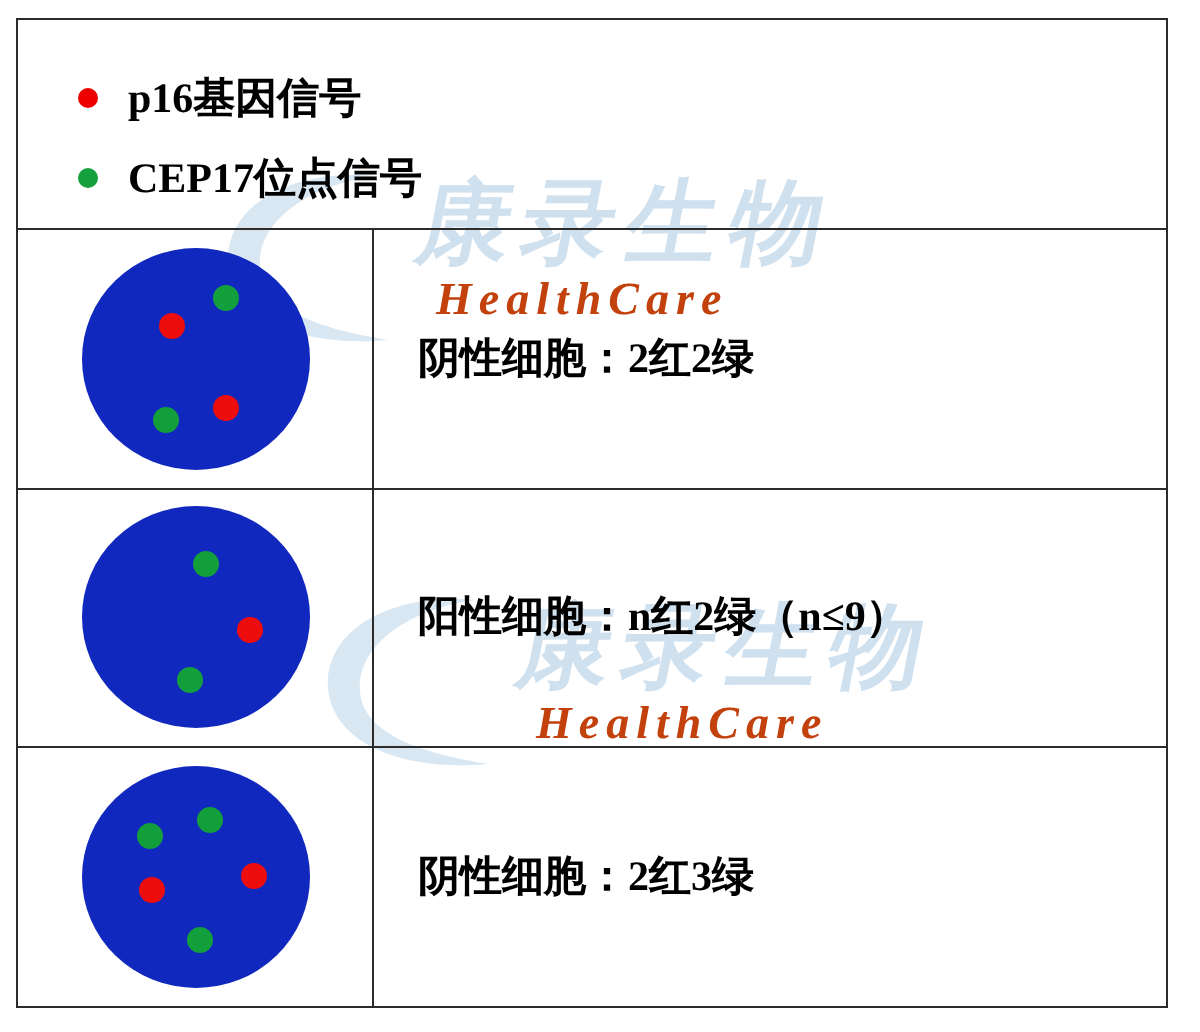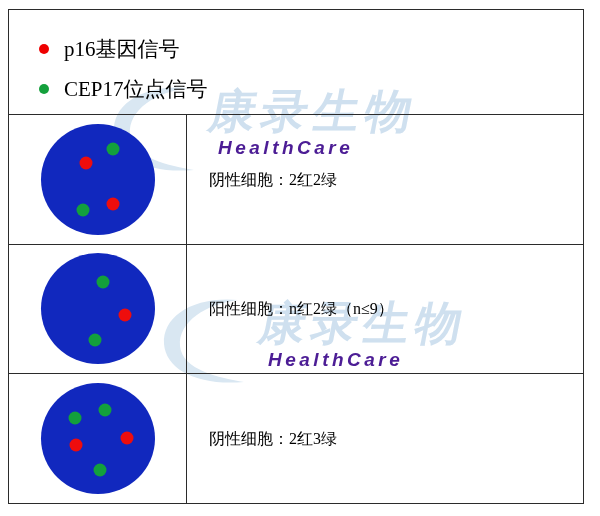--- a/index.html
+++ b/index.html
@@ -41,26 +41,26 @@
     letter-spacing: 6px;
     color: #cfe0ef;
     transform: skewX(-11deg);
     white-space: nowrap;
     line-height: 1;
   }
   .wm-en {
     position: absolute;
     left: 100px;
     top: 50px;
-    font-family: Liberation Sans, sans-serif;
+    font-family: Liberation Serif, serif;
     font-weight: bold;
     font-style: italic;
-    font-size: 19px;
+    font-size: 23px;
     letter-spacing: 3.5px;
-    color: #4c1d95;
+    color: #c2410c;
     white-space: nowrap;
     line-height: 1;
   }
   .wm-swoosh {
     position: absolute;
     left: -8px;
     top: -6px;
     width: 108px;
     height: 96px;
     color: #d9e7f2;
@@ -89,20 +89,21 @@
 
   
   .legend-cell { height: 104px; padding: 0; }
   .legend {
     padding: 14px 0 0 30px;
   }
   .legend-row {
     display: flex;
     align-items: center;
     height: 40px;
+    font-weight: bold;
   }
   .legend-bullet {
     width: 10px;
     height: 10px;
     border-radius: 50%;
     flex: 0 0 auto;
     margin-right: 15px;
   }
   .bullet-red { background: #ee0000; }
   .bullet-green { background: #14a03c; }
@@ -133,25 +134,26 @@
     width: 13px;
     height: 13px;
     border-radius: 50%;
     transform: translate(-50%, -50%);
   }
   .sig-red { background: #ee0d0d; }
   .sig-green { background: #13a03c; }
 
   
   .row-text {
-    font-size: 16px;
+    font-size: 21px;
     color: #000000;
     padding-left: 22px;
     line-height: 1.2;
     white-space: nowrap;
+    font-weight: bold;
   }
 </style>
 </head>
 <body>
 
 <div class="watermark-layer">
   <div class="wm wm-1">
     <svg class="wm-swoosh" viewBox="0 0 108 96">
       <path d="M78 6 C34 2 2 22 4 50 C6 76 38 92 84 88 C60 84 22 76 20 52 C18 28 46 10 78 6 Z" fill="currentColor"></path>
     </svg>

